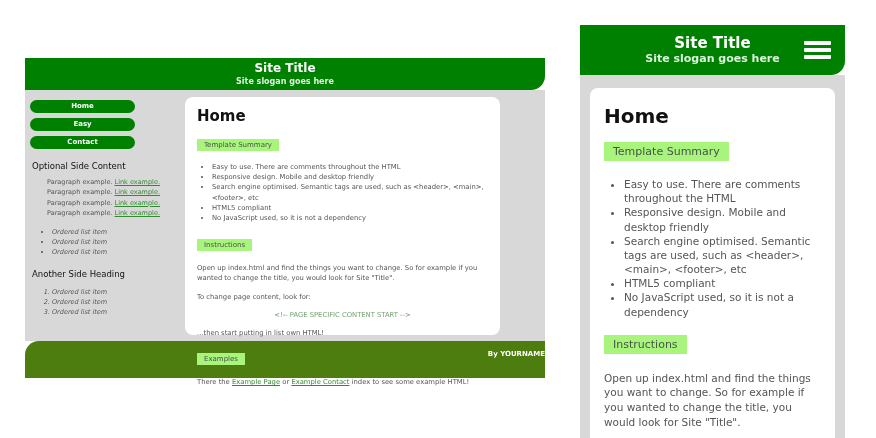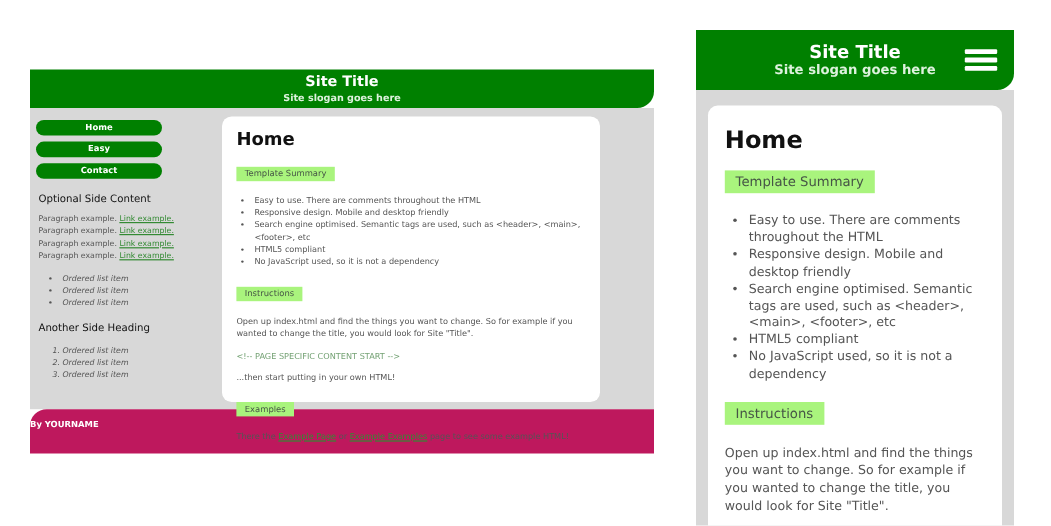--- a/index.html
+++ b/index.html
@@ -14,35 +14,35 @@
   .d-title  { color:#ffffff; font-weight:bold; font-size:12px; line-height:1.1; }
   .d-slogan { color:#ddf2dd; font-weight:bold; font-size:8px; margin-top:1px; }
 
   .d-body { display:flex; background:#d8d8d8; height:251px; }
 
   .d-sidebar { width:160px; padding:10px 10px 8px 5px; flex:none; }
   .pill { width:105px; height:13px; background:#008000; border-radius:8px;
           color:#fff; font-size:7px; font-weight:bold; text-align:center;
           line-height:13px; margin-bottom:5px; cursor:pointer; }
   .side-h  { font-size:8.5px; font-weight:normal; color:#111; margin:12px 0 6px 2px; }
-  .side-p  { font-size:6.5px; color:#555; line-height:1.6; margin:0 0 8px 2px; }
+  .side-p  { font-size:6.5px; color:#555; line-height:1.6; margin:0 0 8px 2px;text-align:center; }
   .side-ul, .side-ol { font-size:6.5px; color:#555; margin:8px 0 10px; padding-left:22px; line-height:1.55;font-style:italic; }
   a.glink { color:#338a33; text-decoration:underline; cursor:pointer; }
 
   .d-main { flex:1; background:#ffffff; border-radius:8px; margin:7px 45px 6px 0;
             padding:6px 12px 10px 12px; }
   .dm-h1 { font-size:15px; font-weight:bold; color:#111; margin:4px 0 7px; }
   .label { display:inline-block; background:#a9f47d; color:#465546; font-size:7px;
            padding:2px 7px; margin:3px 0 4px; }
   .dm-ul { font-size:6.8px; color:#555; padding-left:15px; margin:7px 0 9px; line-height:1.5; }
   .dm-p  { font-size:6.8px; color:#555; margin:8px 0; line-height:1.5; }
-  .comment { color:#74a274; }
+  .comment { color:#74a274;text-align:center; }
 
-  .d-footer { background:#be185d; border-radius:14px 0 0 0; height:37px;
-              text-align:left; padding-top:9px; }
+  .d-footer { background:#4d7c0f; border-radius:14px 0 0 0; height:37px;
+              text-align:right; padding-top:9px; }
   .f-line1 { color:#fff; font-size:7px; font-weight:bold; }
   .f-line2 { color:#fff; font-size:7px; font-weight:normal; margin-top:21px; }
   .f-line2 a { color:#fff; text-decoration:underline; cursor:pointer; }
 
   
   .mobile-view { position:absolute; left:580px; top:25px; width:265px; }
 
   .m-header { background:#008000; height:50px; border-radius:0 0 14px 0; position:relative;
               display:flex; flex-direction:column; align-items:center; justify-content:center; }
   .m-title  { color:#ffffff; font-weight:bold; font-size:15px; line-height:1.15; }
@@ -113,31 +113,32 @@
         <li>Easy to use. There are comments throughout the HTML</li>
         <li>Responsive design. Mobile and desktop friendly</li>
         <li>Search engine optimised. Semantic tags are used, such as &lt;header&gt;, &lt;main&gt;, &lt;footer&gt;, etc</li>
         <li>HTML5 compliant</li>
         <li>No JavaScript used, so it is not a dependency</li>
       </ul>
 
       <div><span class="label">Instructions</span></div>
 
       <p class="dm-p">Open up index.html and find the things you want to change. So for example if you wanted to change the title, you would look for Site "Title".</p>
+      <p class="dm-p">To change page content, look for:</p>
       <p class="dm-p comment">&lt;!-- PAGE SPECIFIC CONTENT START --&gt;</p>
-      <p class="dm-p">...then start putting in your own HTML!</p>
+      <p class="dm-p">...then start putting in list own HTML!</p>
 
       <div><span class="label">Examples</span></div>
 
       <p class="dm-p">
         <span>There the</span>
         <a class="glink">Example Page</a>
         <span>or</span>
-        <a class="glink">Example Examples</a>
-        <span>page to see some example HTML!</span>
+        <a class="glink">Example Contact</a>
+        <span>index to see some example HTML!</span>
       </p>
     </div>
   </div>
 
   <div class="d-footer">
     <div class="f-line1">By YOURNAME</div>
     <div class="f-line2">
       <span>Theme by</span>
       <a>Scott</a>
     </div>

